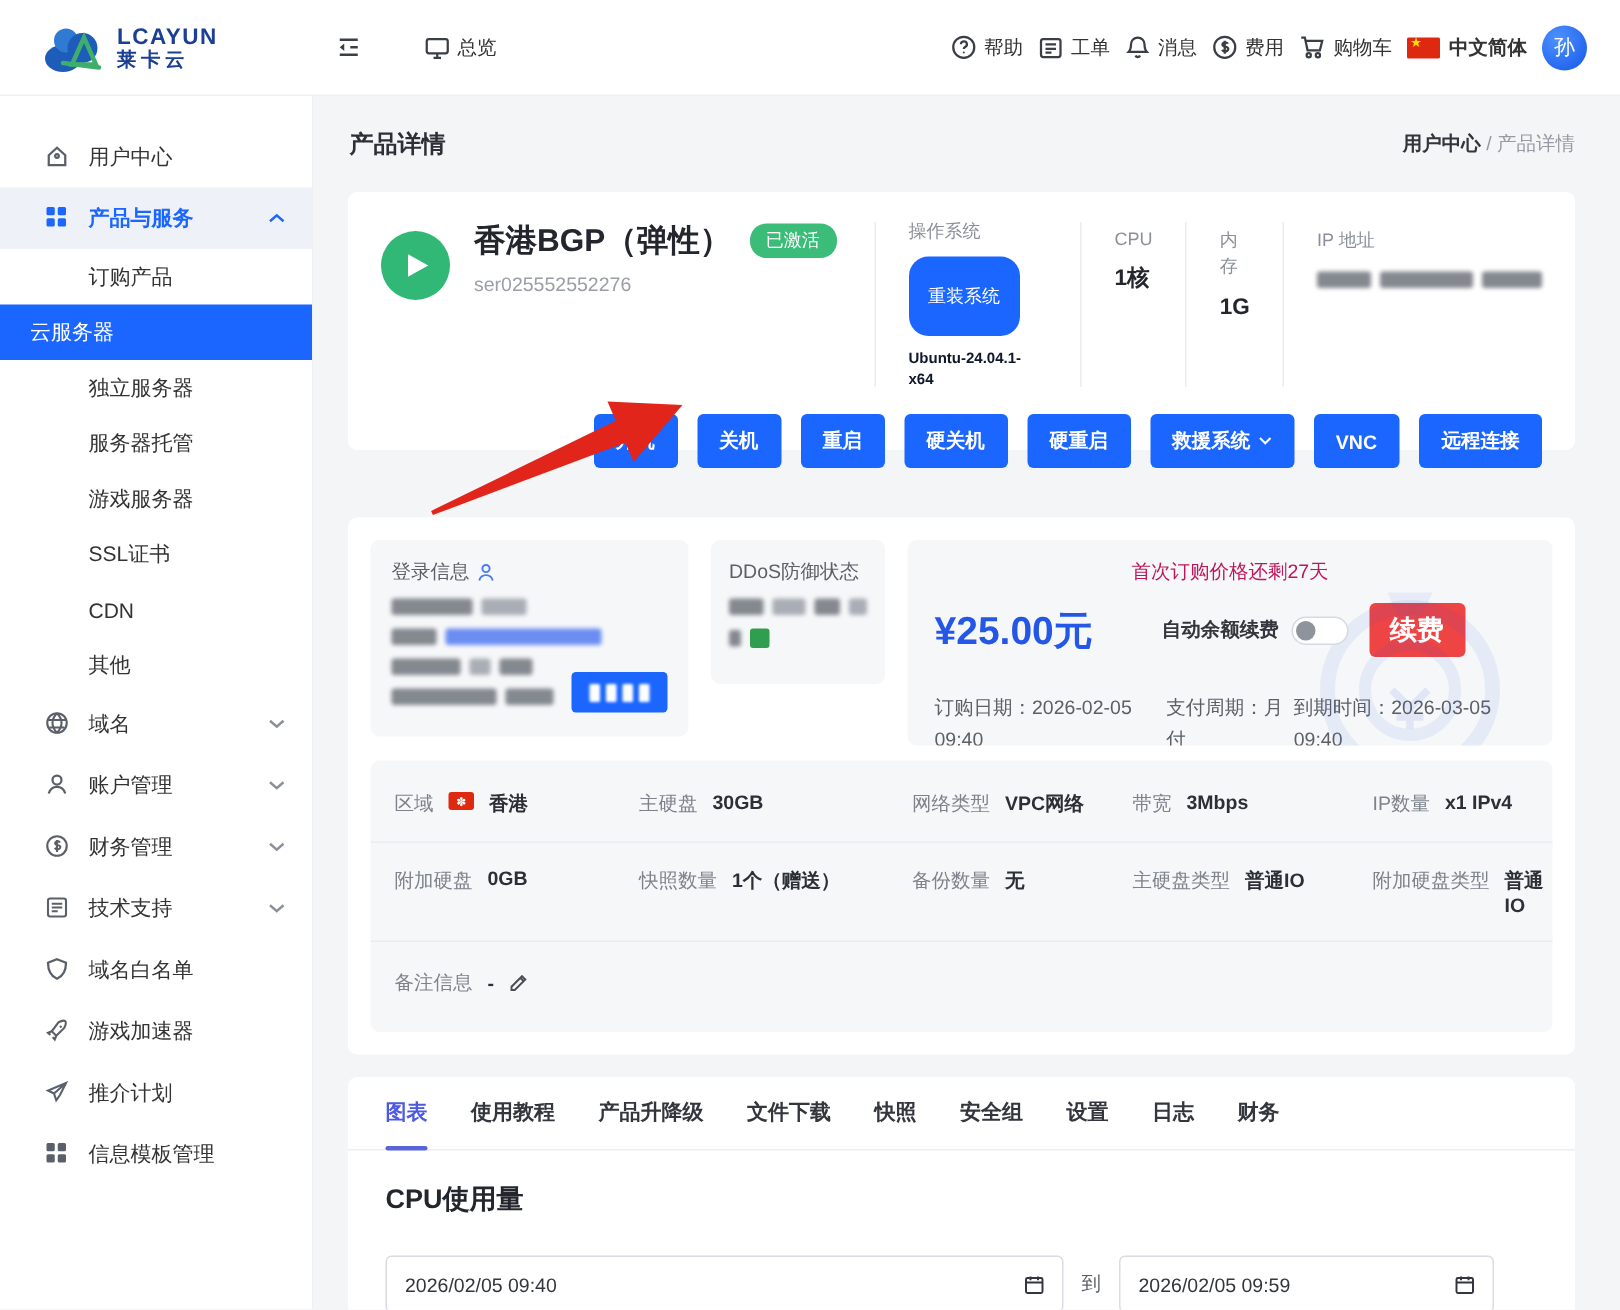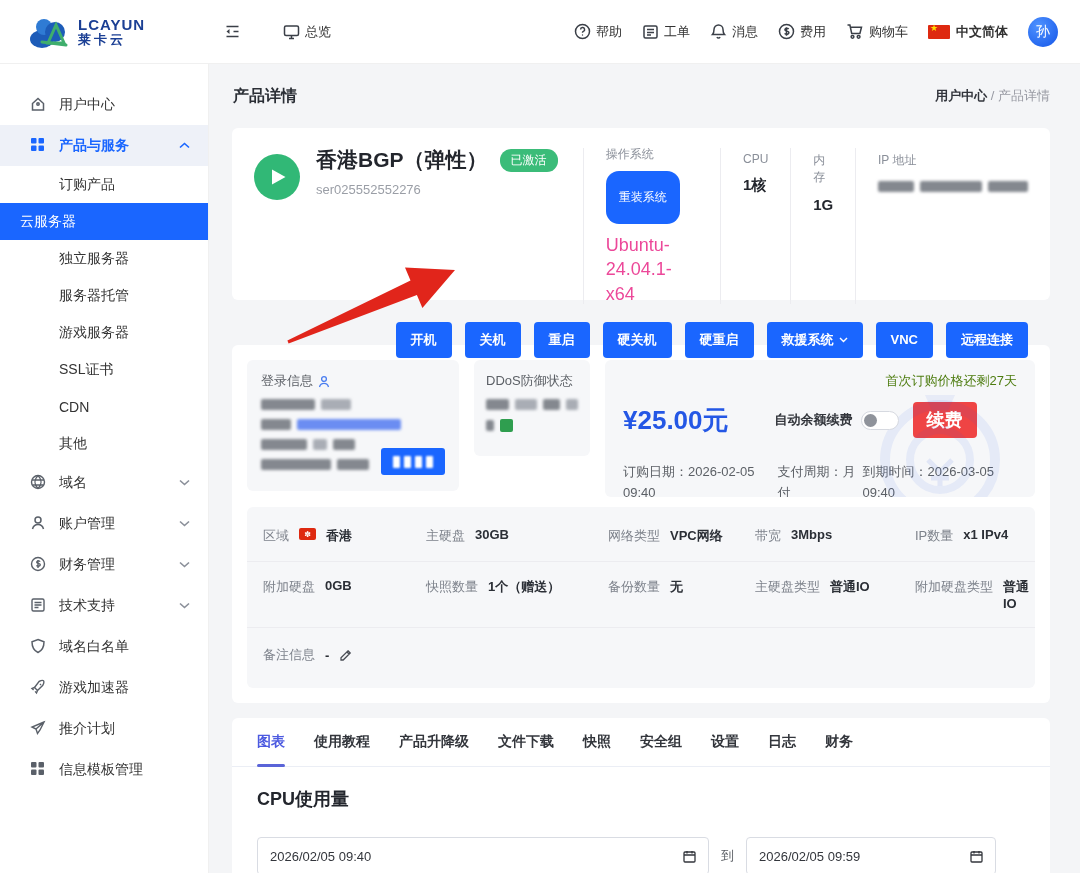--- a/index.html
+++ b/index.html
@@ -8,21 +8,21 @@
 
   
   .header { position:absolute; top:0; left:0; width:1080px; height:64px; background:#fff; border-bottom:1px solid #f0f0f0; display:flex; align-items:center; z-index:10; }
   .logo { display:flex; align-items:center; margin-left:28px; width:160px; }
   .logo-text { margin-left:6px; line-height:1.05; }
   .logo-en { font-size:15px; font-weight:bold; color:#1b3f94; letter-spacing:1px; }
   .logo-cn { font-size:13px; font-weight:bold; color:#1b3f94; letter-spacing:3px; }
   .hicon { display:inline-flex; align-items:center; justify-content:center; color:#3a3f47; }
   .collapse-btn { margin-left:36px; cursor:pointer; }
   .overview { display:flex; align-items:center; gap:5px; margin-left:42px; font-size:13px; color:#333; cursor:pointer; }
-  .header-right { margin-left:auto; display:flex; align-items:center; gap:20px; margin-right:22px; }
+  .header-right { margin-left:auto; display:flex; align-items:center; gap:10px; margin-right:22px; }
   .hnav { display:flex; align-items:center; gap:5px; font-size:13px; color:#333; cursor:pointer; }
   .lang { display:flex; align-items:center; gap:6px; font-size:13px; font-weight:bold; }
   .cn-flag { width:22px; height:14px; background:#de2910; border-radius:1px; position:relative; }
   .cn-flag span { position:absolute; left:2px; top:-2px; color:#ffde00; font-size:9px; }
   .avatar { width:30px; height:30px; border-radius:50%; background:radial-gradient(circle at 35% 30%,#4e92ff,#1556e8); color:#fff; font-size:14px; display:flex; align-items:center; justify-content:center; cursor:pointer; }
 
   
   .sidebar { position:absolute; top:64px; left:0; width:209px; bottom:0; background:#fff; border-right:1px solid #f0f0f0; padding-top:20px; z-index:5; }
   .s-item { height:41px; display:flex; align-items:center; padding:0 18px 0 30px; font-size:14px; color:#333; cursor:pointer; }
   .s-item .sic { width:17px; height:17px; margin-right:12px; color:#5a6069; display:inline-flex; }
@@ -47,35 +47,35 @@
   .play-btn svg { margin-left:3px; }
   .prod-info { margin-left:16px; width:330px; }
   .prod-name-row { display:flex; align-items:center; gap:12px; }
   .prod-name { font-size:21px; font-weight:bold; color:#23262d; }
   .badge-active { background:#3bbc79; color:#fff; font-size:12px; padding:3px 11px; border-radius:11px; }
   .prod-id { font-size:13px; color:#9a9ea6; margin-top:8px; }
   .vdiv { width:1px; background:#ececf0; align-self:stretch; margin:2px 0; }
   .os-block { padding:0 24px 0 22px; width:158px; }
   .blk-label { font-size:12px; color:#8a8f99; margin-bottom:8px; }
   .pill-btn { background:#1a66ff; color:#fff; font-size:12px; border:none; border-radius:13px; padding:18px 13px; cursor:pointer; }
-  .os-name { font-size:18px; font-weight:normal; color:#ec4899; margin-top:9px; line-height:1.35; }
+  .os-name { font-size:10px; font-weight:bold; color:#0f172a; margin-top:9px; line-height:1.35; }
   .mini-block { padding:6px 22px 0 22px; text-align:left; }
   .mini-val { font-size:15px; font-weight:bold; color:#23262d; margin-top:10px; }
   .ip-block { padding:6px 0 0 22px; }
   .actions-row { display:flex; justify-content:flex-end; gap:13px; margin-top:16px; }
   .act-btn { background:#1a66ff; color:#fff; border:none; border-radius:4px; font-size:13px; font-weight:bold; padding:9px 15px; cursor:pointer; display:flex; align-items:center; gap:5px; }
 
   .card2 { margin-top:45px; padding:15px; }
   .panels-row { display:flex; gap:15px; align-items:flex-start; }
   .gpanel { background:#f6f7f9; border-radius:6px; }
   .panel-login { width:212px; height:131px; padding:12px 14px; position:relative; }
   .gp-title { font-size:13px; color:#5c6066; display:flex; align-items:center; gap:5px; }
   .panel-ddos { width:116px; height:96px; padding:12px 12px; }
   .panel-price { flex:1; height:137px; padding:12px 18px; position:relative; overflow:hidden; }
-  .pp-top { display:flex; justify-content:flex-end; font-size:13px; color:#4d7c0f; }
+  .pp-top { display:flex; justify-content:center; font-size:13px; color:#be185d; }
   .pp-mid { display:flex; align-items:center; margin-top:12px; }
   .price { font-size:26px; font-weight:bold; color:#2457e5; }
   .autorenew { display:flex; align-items:center; gap:8px; margin-left:46px; }
   .autorenew-label { font-size:13px; font-weight:bold; color:#33363c; }
   .toggle { width:38px; height:19px; border-radius:10px; background:#fff; border:1px solid #d6d9e0; position:relative; cursor:pointer; }
   .toggle .knob { position:absolute; left:2px; top:2px; width:13px; height:13px; border-radius:50%; background:#8f939b; }
   .renew-btn { background:#ef4444; color:#fff; border:none; border-radius:4px; font-size:18px; font-weight:bold; padding:6px 14px; margin-left:14px; cursor:pointer; }
   .pp-bottom { display:flex; margin-top:24px; font-size:13px; color:#5c6066; line-height:1.6; }
   .pp-col1 { width:200px; } .pp-col2 { width:110px; } .pp-col3 { width:200px; }
   .watermark { position:absolute; right:20px; bottom:-28px; opacity:1; pointer-events:none; }

